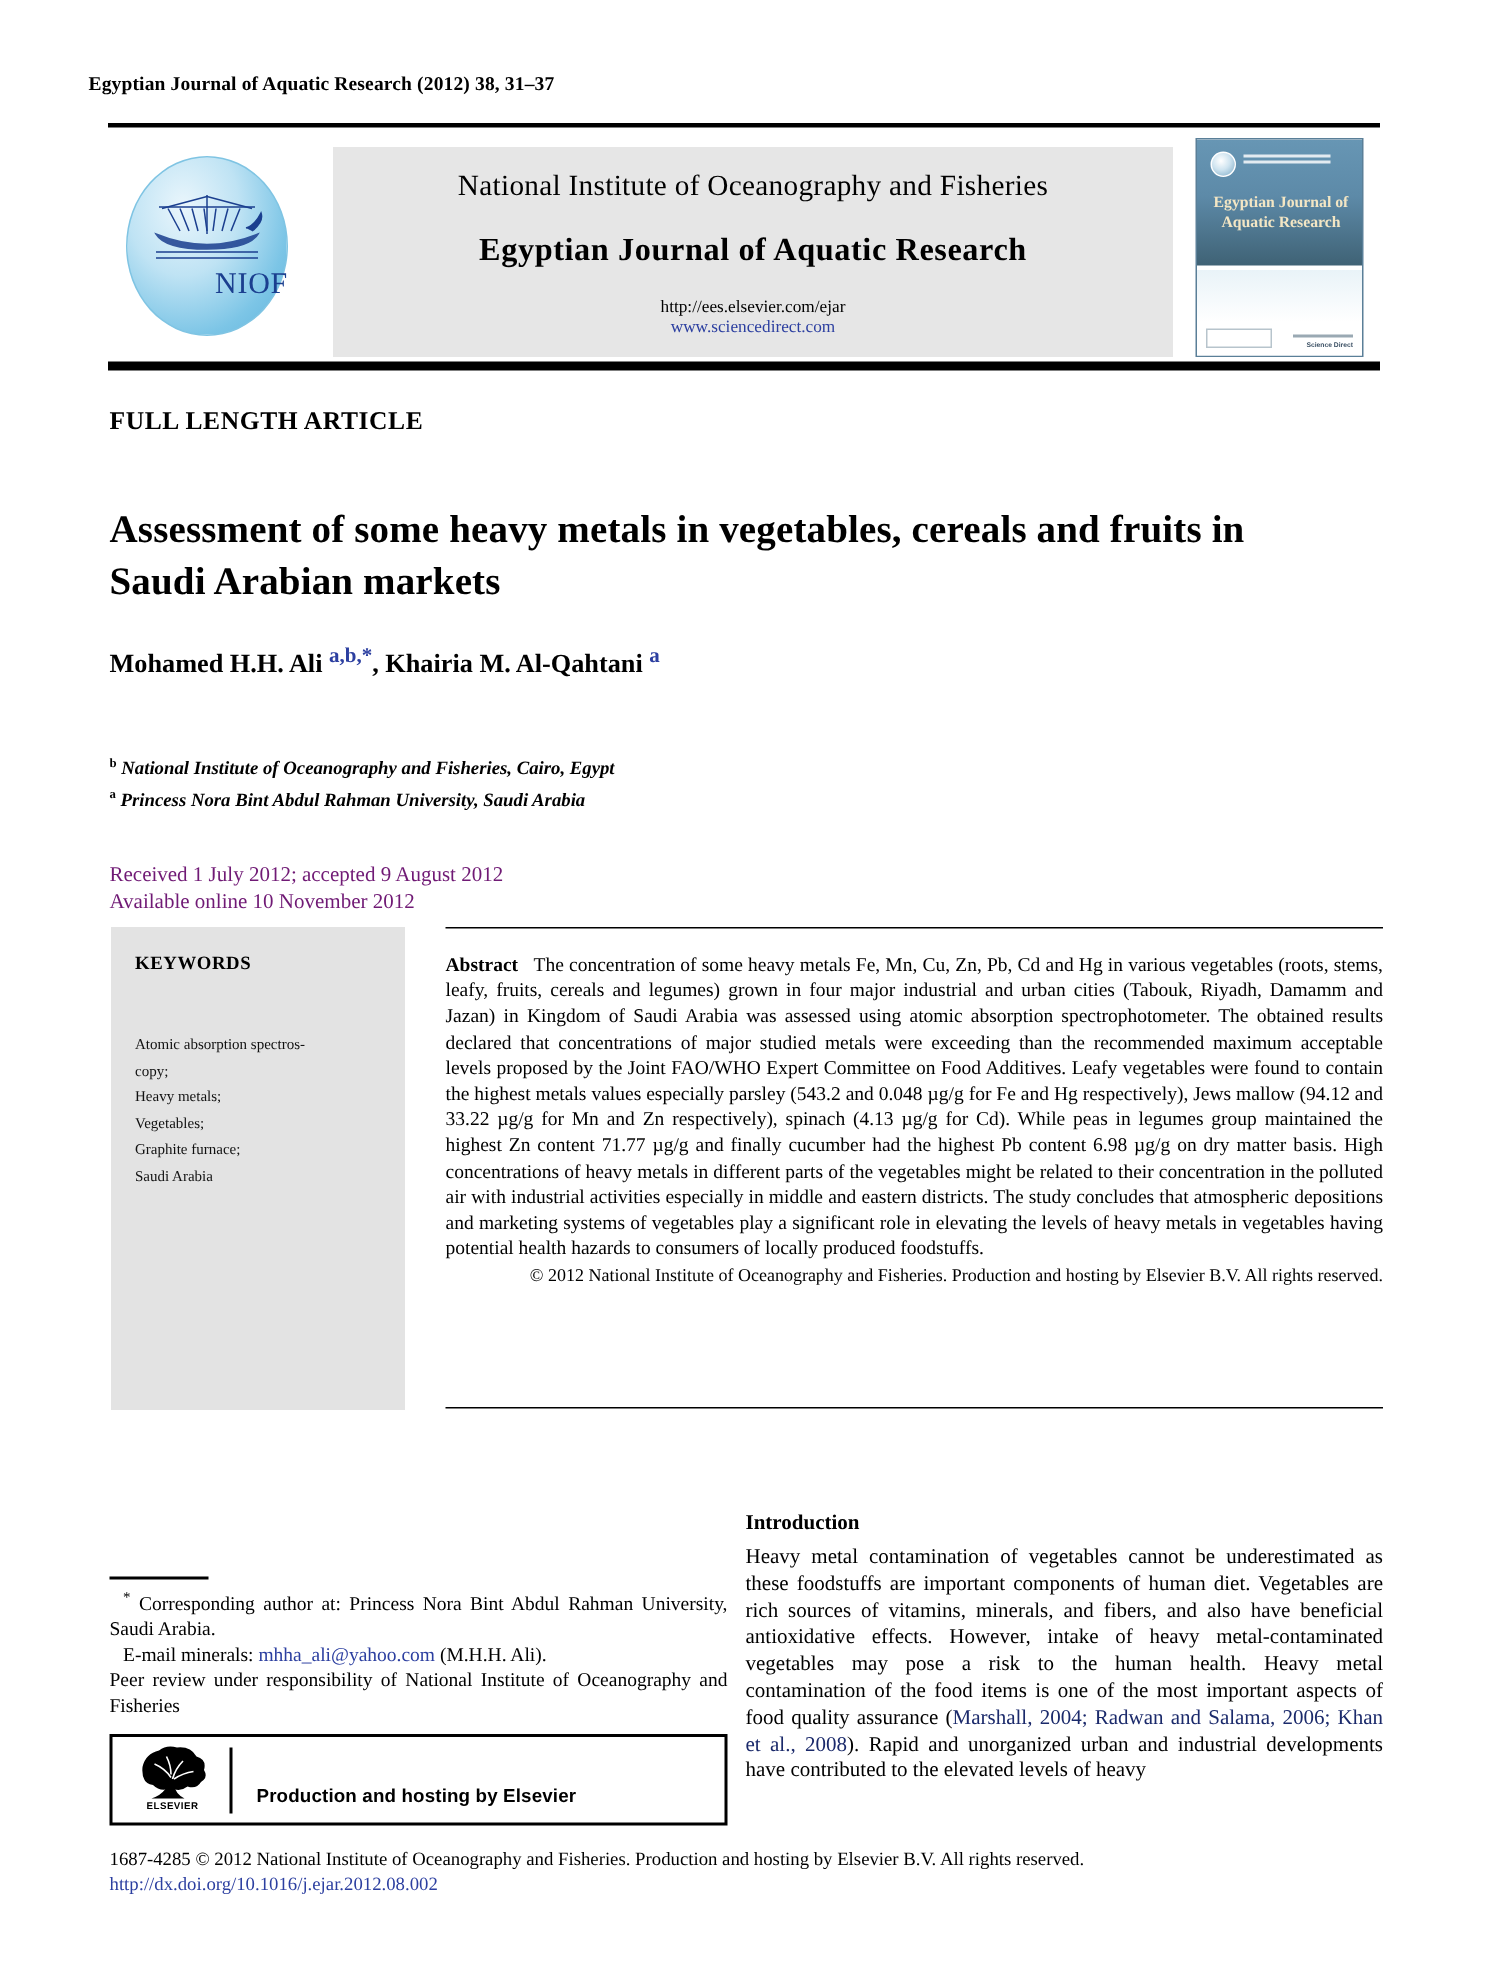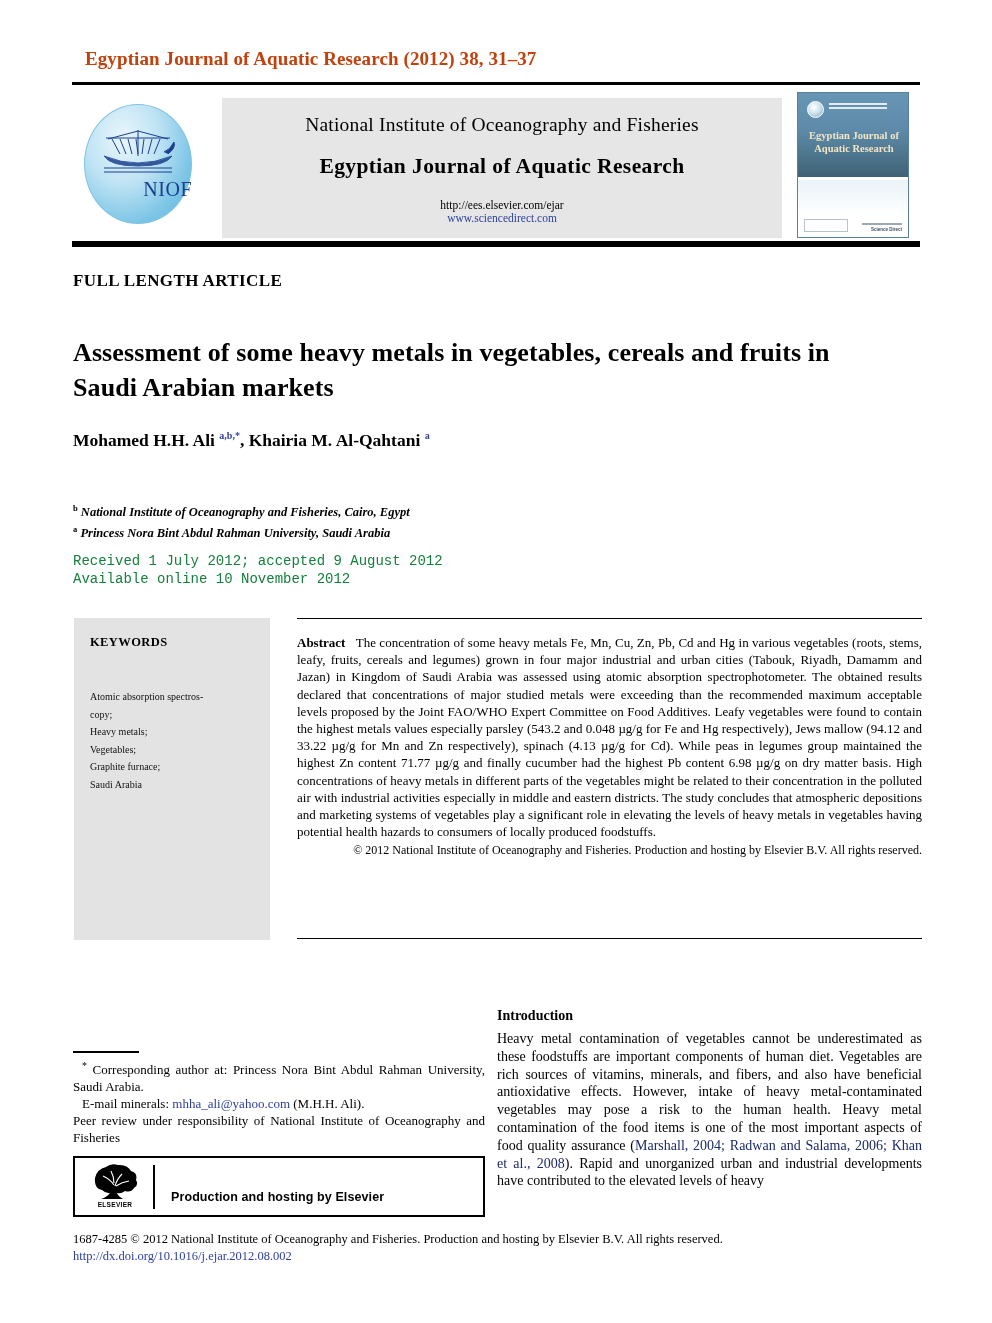--- a/index.html
+++ b/index.html
@@ -18,26 +18,26 @@
   .page {
     position: absolute;
     left: 0; top: 0;
     width: 992px;
     height: 1323px;
   }
 
   
   .running-head {
     position: absolute;
-    left: 85px;
+    left: 59px;
     top: 48px;
     font-family: "Liberation Serif", serif;
     font-weight: bold;
-    font-size: 19px;
-    color: #c2410c;
+    font-size: 13px;
+    color: #000000;
     letter-spacing: 0.1px;
   }
 
   
   .rule-top {
     position: absolute;
     left: 72px;
     top: 82px;
     width: 848px;
     height: 3px;
@@ -253,21 +253,21 @@
     position: absolute;
     left: 73px;
     top: 430px;
     width: 800px;
     font-family: "Liberation Serif", serif;
     font-weight: bold;
     font-size: 17.5px;
     color: #000;
   }
   .authors sup {
-    font-size: 10px;
+    font-size: 14px;
     color: #2c3fa0;
     font-weight: bold;
     vertical-align: super;
   }
 
   
   .affiliations {
     position: absolute;
     left: 73px;
     top: 500px;
@@ -282,26 +282,26 @@
   .affiliations sup {
     font-size: 8.5px;
     font-style: normal;
     vertical-align: super;
   }
 
   
   .dates {
     position: absolute;
     left: 73px;
-    top: 552px;
+    top: 575px;
     width: 620px;
-    font-family: Liberation Mono, monospace;
+    font-family: Liberation Serif, serif;
     font-size: 14px;
     line-height: 18px;
-    color: #15803d;
+    color: #701a75;
   }
 
   
   .keywords-panel {
     position: absolute;
     left: 74px;
     top: 618px;
     width: 196px;
     height: 322px;
     background: #e3e3e3;

